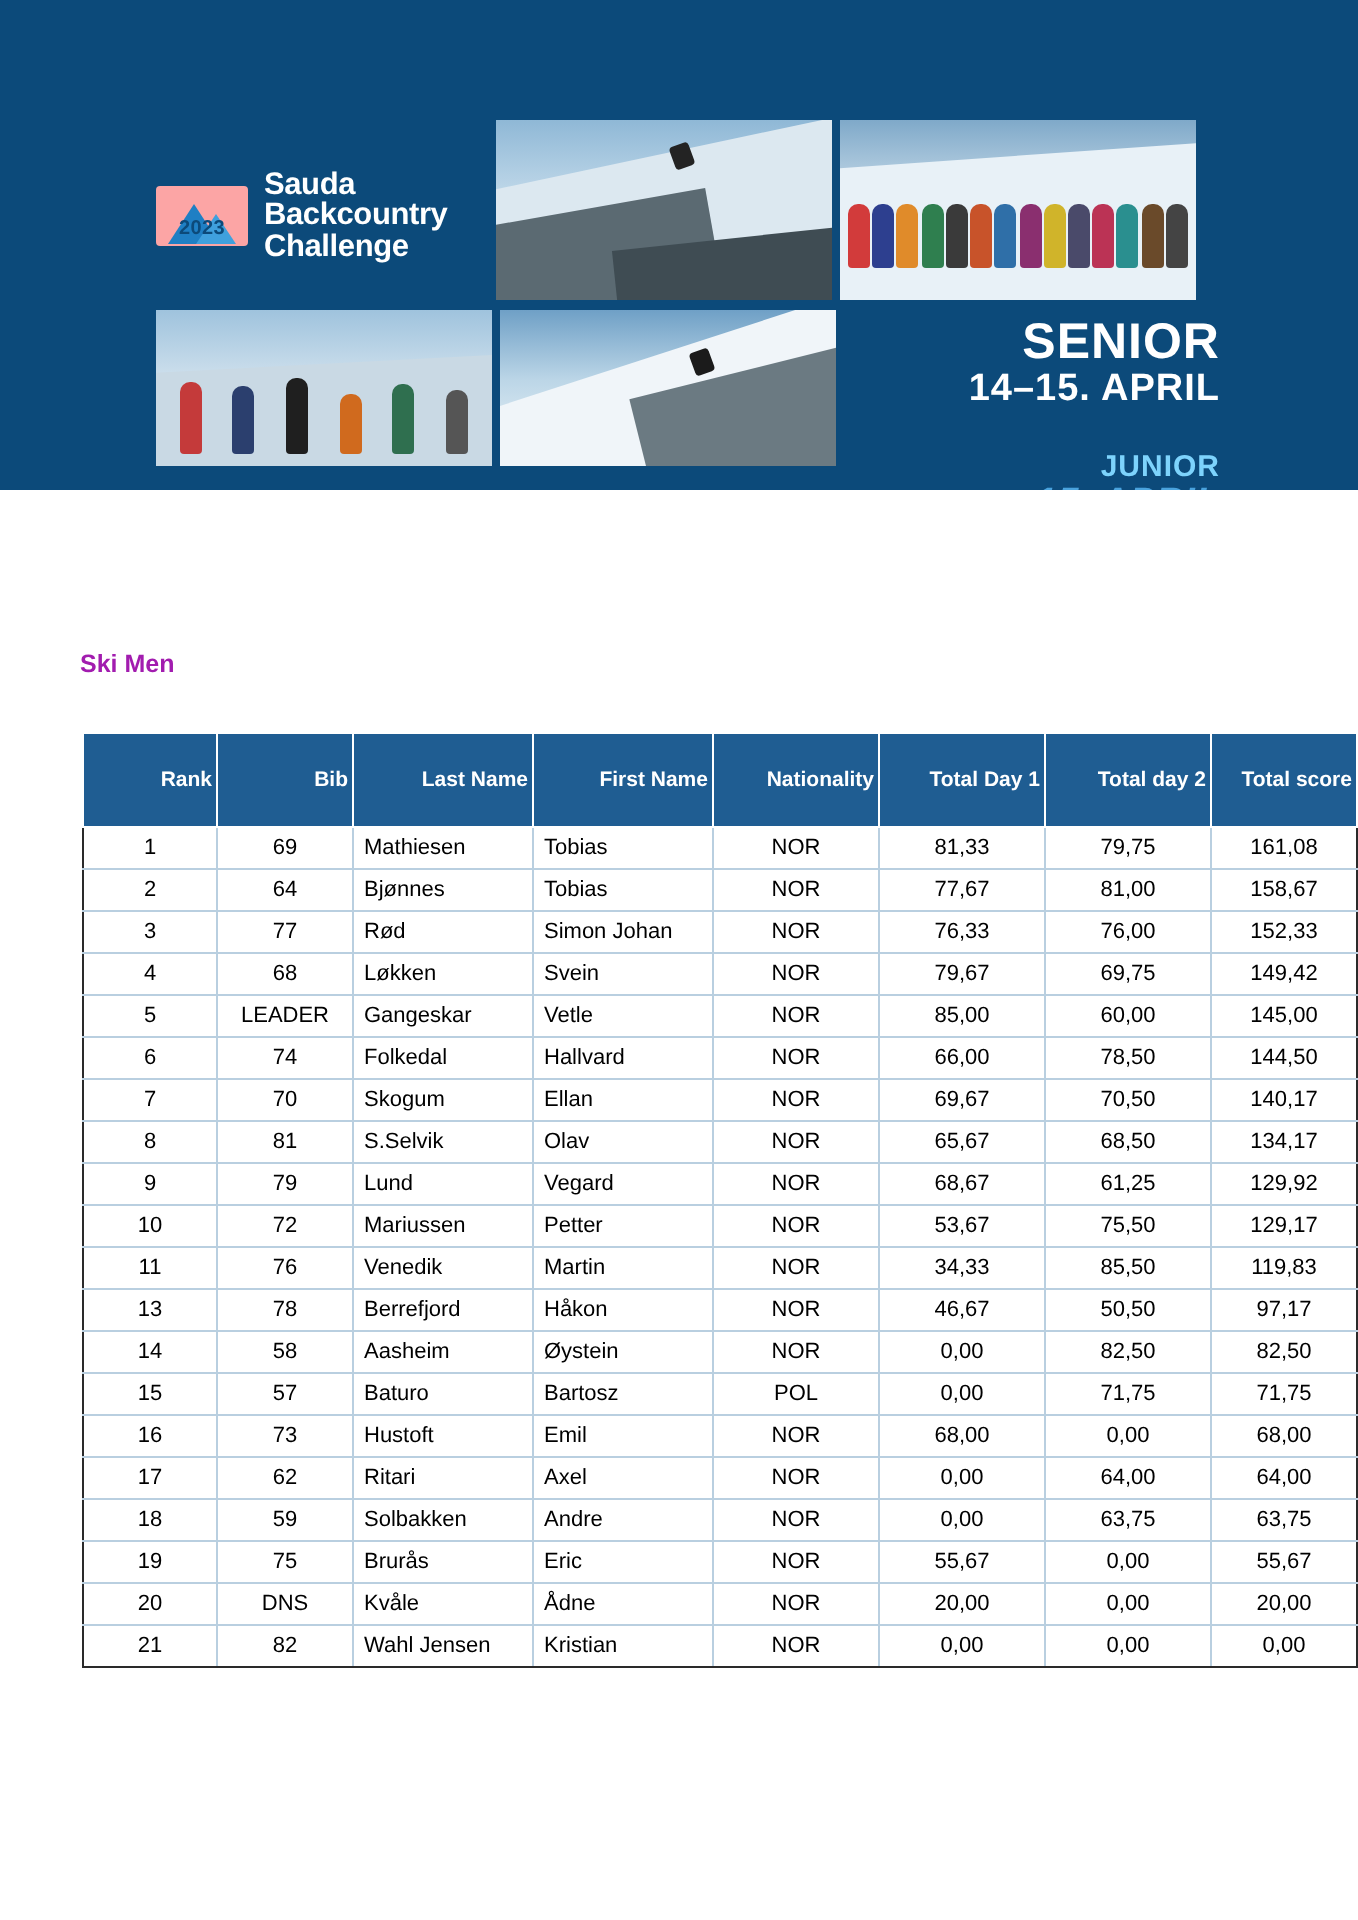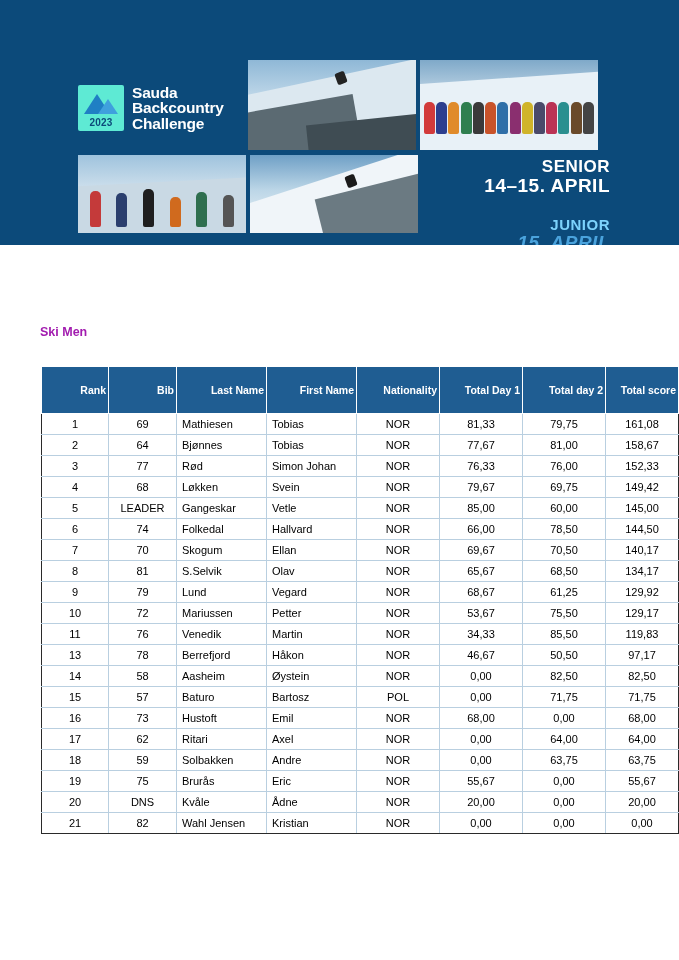--- a/index.html
+++ b/index.html
@@ -36,22 +36,22 @@
     position: absolute;
     left: 78px;
     top: 78px;
     width: 170px;
     height: 60px;
     display: flex;
     align-items: center;
   }
   .logo-mark {
     width: 46px;
-    height: 46px;
-    background: #5eead4;
+    height: 30px;
+    background: #fca5a5;
     border-radius: 2px;
     position: relative;
     flex: none;
     overflow: hidden;
   }
   .logo-mark .peak {
     position: absolute;
     left: 6px;
     top: 9px;
     width: 0;
@@ -129,21 +129,21 @@
     position: absolute;
     left: 420px;
     top: 158px;
     width: 190px;
     text-align: right;
     font-weight: bold;
     line-height: 1.08;
   }
   .event .senior {
     color: #ffffff;
-    font-size: 17px;
+    font-size: 25px;
     letter-spacing: 0.5px;
   }
   .event .senior-date {
     color: #ffffff;
     font-size: 19px;
     letter-spacing: 0.5px;
   }
   .event .junior {
     color: #7dd3fc;
     font-size: 15px;

